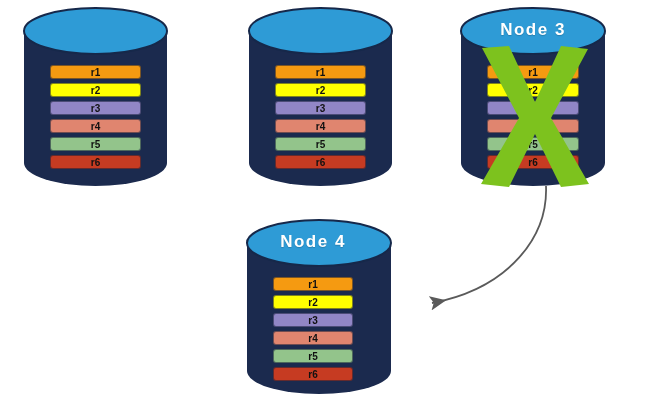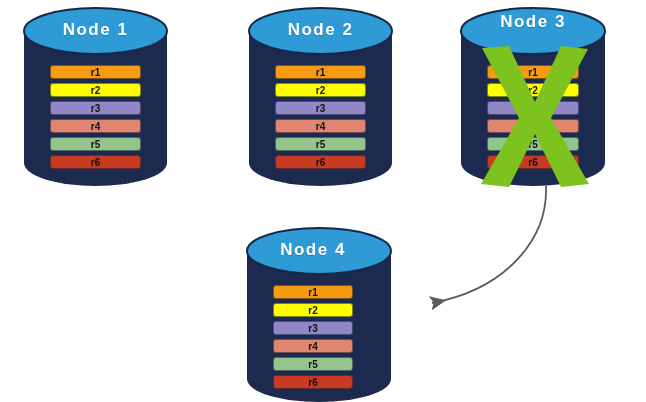--- a/index.html
+++ b/index.html
@@ -75,64 +75,62 @@
 </style>
 </head>
 <body>
 
 <div id="canvas">
     <div class="node" style="left: 24px; top: 8px; width: 143px; height: 178px;">
       <svg class="cyl-svg" width="143" height="178" viewBox="0 0 143 178">
         <path d="M 0 23 L 0 155 A 71.5 23 0 0 0 143 155 L 143 23 Z" fill="#1B2A4E"></path>
         <ellipse cx="71.5" cy="23" rx="71.5" ry="23" fill="#2E9BD6" stroke="#16284A" stroke-width="2"></ellipse>
       </svg>
-      <div class="node-title" style="top: 12px;">Node  1</div>
       <div class="rows" style="top: 57px; padding-left: 26px; padding-right: 26px; box-sizing: border-box;">
         <div class="row-bar" style="background: rgb(245, 154, 17); height: 14px; margin-bottom: 4px;">r1</div>
         <div class="row-bar" style="background: rgb(255, 255, 0); height: 14px; margin-bottom: 4px;">r2</div>
         <div class="row-bar" style="background: rgb(145, 134, 198); height: 14px; margin-bottom: 4px;">r3</div>
         <div class="row-bar" style="background: rgb(224, 133, 111); height: 14px; margin-bottom: 4px;">r4</div>
         <div class="row-bar" style="background: rgb(147, 196, 139); height: 14px; margin-bottom: 4px;">r5</div>
         <div class="row-bar" style="background: rgb(198, 59, 34); height: 14px; margin-bottom: 0px;">r6</div>
       </div>
     </div>
     <div class="node" style="left: 249px; top: 8px; width: 143px; height: 178px;">
       <svg class="cyl-svg" width="143" height="178" viewBox="0 0 143 178">
         <path d="M 0 23 L 0 155 A 71.5 23 0 0 0 143 155 L 143 23 Z" fill="#1B2A4E"></path>
         <ellipse cx="71.5" cy="23" rx="71.5" ry="23" fill="#2E9BD6" stroke="#16284A" stroke-width="2"></ellipse>
       </svg>
-      <div class="node-title" style="top: 12px;">Node  2</div>
       <div class="rows" style="top: 57px; padding-left: 26px; padding-right: 26px; box-sizing: border-box;">
         <div class="row-bar" style="background: rgb(245, 154, 17); height: 14px; margin-bottom: 4px;">r1</div>
         <div class="row-bar" style="background: rgb(255, 255, 0); height: 14px; margin-bottom: 4px;">r2</div>
         <div class="row-bar" style="background: rgb(145, 134, 198); height: 14px; margin-bottom: 4px;">r3</div>
         <div class="row-bar" style="background: rgb(224, 133, 111); height: 14px; margin-bottom: 4px;">r4</div>
         <div class="row-bar" style="background: rgb(147, 196, 139); height: 14px; margin-bottom: 4px;">r5</div>
         <div class="row-bar" style="background: rgb(198, 59, 34); height: 14px; margin-bottom: 0px;">r6</div>
       </div>
     </div>
     <div class="node" style="left: 461px; top: 8px; width: 144px; height: 178px;">
       <svg class="cyl-svg" width="144" height="178" viewBox="0 0 144 178">
         <path d="M 0 23 L 0 155 A 72 23 0 0 0 144 155 L 144 23 Z" fill="#1B2A4E"></path>
         <ellipse cx="72" cy="23" rx="72" ry="23" fill="#2E9BD6" stroke="#16284A" stroke-width="2"></ellipse>
       </svg>
-      <div class="node-title" style="top: 4px;">Node  3</div>
+      <div class="node-title" style="top: 12px;">Node  3</div>
       <div class="rows" style="top: 57px; padding-left: 26px; padding-right: 26px; box-sizing: border-box;">
         <div class="row-bar" style="background: rgb(245, 154, 17); height: 14px; margin-bottom: 4px;">r1</div>
         <div class="row-bar" style="background: rgb(255, 255, 0); height: 14px; margin-bottom: 4px;">r2</div>
         <div class="row-bar" style="background: rgb(145, 134, 198); height: 14px; margin-bottom: 4px;">r3</div>
         <div class="row-bar" style="background: rgb(224, 133, 111); height: 14px; margin-bottom: 4px;">r4</div>
         <div class="row-bar" style="background: rgb(147, 196, 139); height: 14px; margin-bottom: 4px;">r5</div>
         <div class="row-bar" style="background: rgb(198, 59, 34); height: 14px; margin-bottom: 0px;">r6</div>
       </div>
       <svg class="overlay-x" width="112" height="142" viewBox="0 0 112 142" style="left: 18px; top: 38px;">
         <path d="M 3 2 L 30 0 L 56 56 L 82 0 L 109 3 L 72 72 L 110 138 L 82 141 L 56 88 L 30 141 L 2 138 L 40 72 Z" fill="#7DC21E"></path>
       </svg>
     </div>
-    <div class="node" style="left: 247px; top: 228px; width: 132px; height: 174px;">
+    <div class="node" style="left: 247px; top: 220px; width: 132px; height: 174px;">
       <svg class="cyl-svg" width="144" height="174" viewBox="0 0 144 174">
         <path d="M 0 23 L 0 151 A 72 23 0 0 0 144 151 L 144 23 Z" fill="#1B2A4E"></path>
         <ellipse cx="72" cy="23" rx="72" ry="23" fill="#2E9BD6" stroke="#16284A" stroke-width="2"></ellipse>
       </svg>
       <div class="node-title" style="top: 12px;">Node  4</div>
       <div class="rows" style="top: 57px; padding-left: 26px; padding-right: 26px; box-sizing: border-box;">
         <div class="row-bar" style="background: rgb(245, 154, 17); height: 14px; margin-bottom: 4px;">r1</div>
         <div class="row-bar" style="background: rgb(255, 255, 0); height: 14px; margin-bottom: 4px;">r2</div>
         <div class="row-bar" style="background: rgb(145, 134, 198); height: 14px; margin-bottom: 4px;">r3</div>
         <div class="row-bar" style="background: rgb(224, 133, 111); height: 14px; margin-bottom: 4px;">r4</div>

